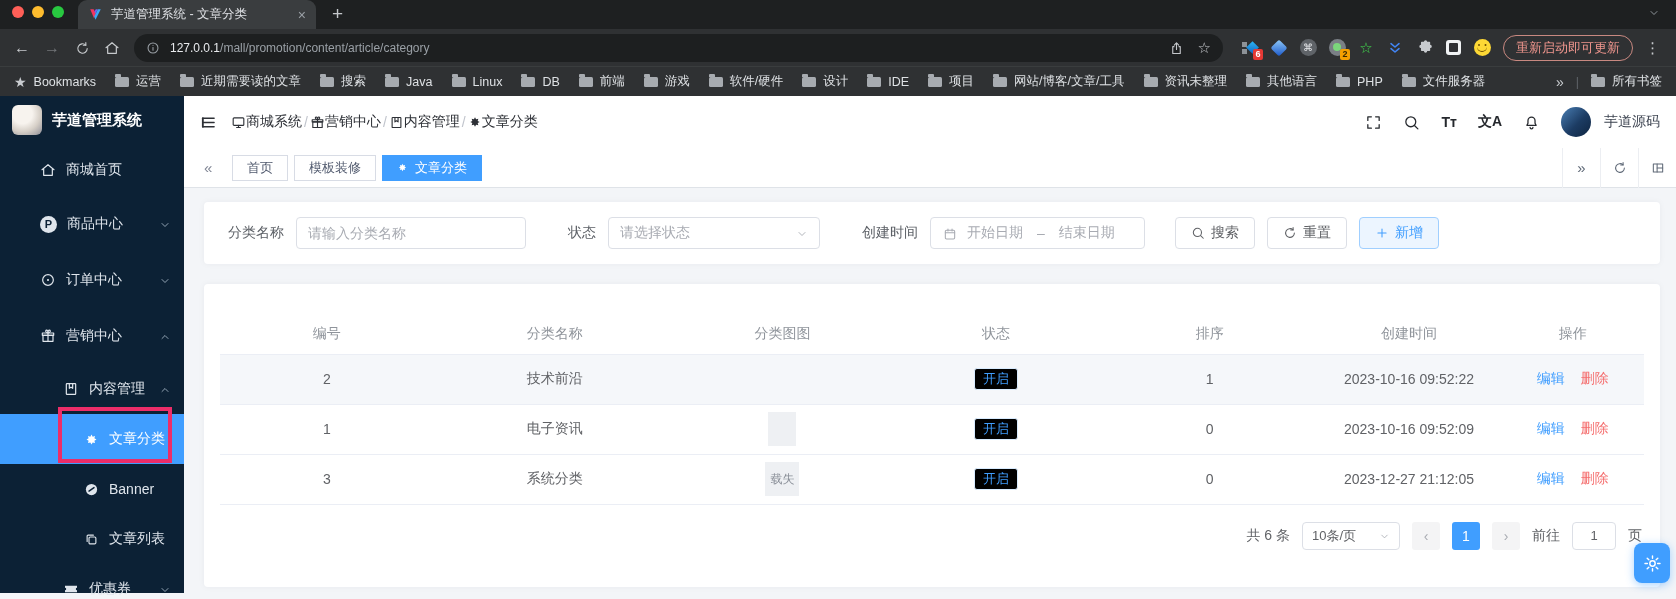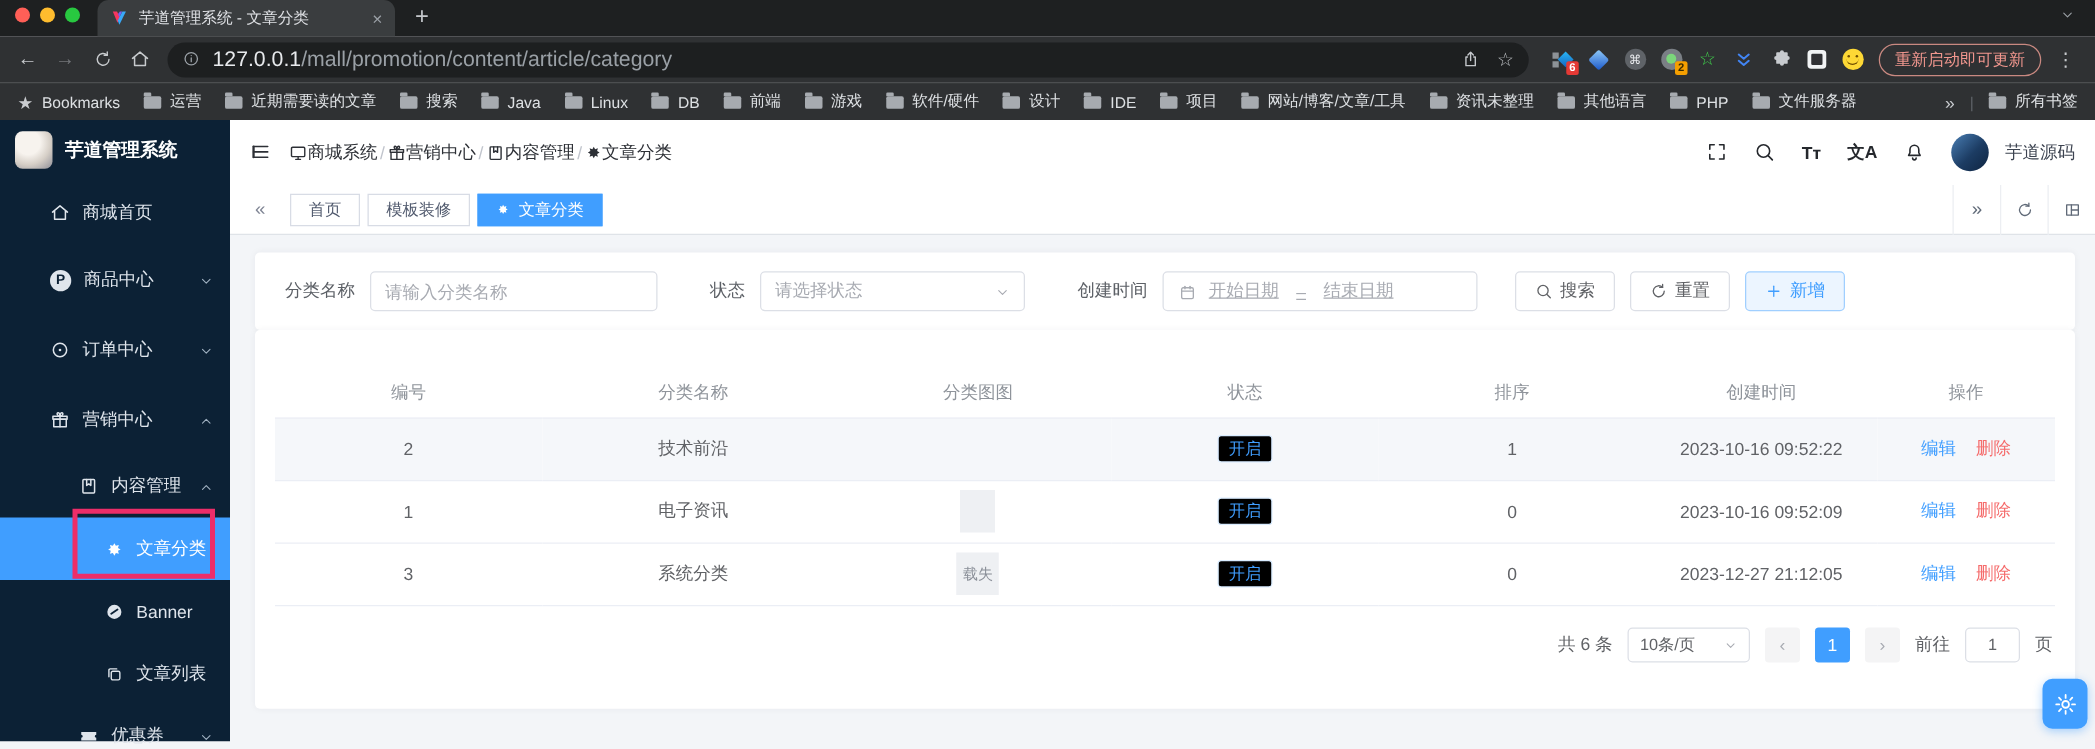--- a/index.html
+++ b/index.html
@@ -18,21 +18,21 @@
   .btab .close { margin-left:auto; color:#9aa0a6; font-size:14px; }
   .newtab { color:#c4c7cb; font-size:19px; margin:0 0 4px 16px; }
   .strip-chev { margin-left:auto; margin-right:16px; margin-bottom:8px; color:#9aa0a6; }
 
   #toolbar { height:37px; background:#2f3133; display:flex; align-items:center; padding:0 8px; gap:2px; }
   .navic { width:28px; text-align:center; color:#c7cacd; font-size:16px; flex-shrink:0; }
   .navic.dim { color:#73767a; }
   .urlpill { flex:1; height:28px; background:#1d1f20; border-radius:15px; display:flex;
     align-items:center; padding:0 12px; margin:0 6px; min-width:0; }
   .urlpill .info { color:#9aa0a6; margin-right:10px; }
-  .urltext { flex:1; font-size:17px; white-space:nowrap; overflow:hidden; }
+  .urltext { flex:1; font-size:12px; white-space:nowrap; overflow:hidden; }
   .urlhost { color:#e8eaed; } .urlpath { color:#9aa0a6; }
   .pill-ic { color:#c4c7cb; margin-left:14px; }
   .exts { display:flex; align-items:center; gap:11px; margin:0 10px; flex-shrink:0; }
   .ext { position:relative; width:18px; height:18px; display:flex; align-items:center; justify-content:center; }
   .badge { position:absolute; right:-4px; bottom:-3px; background:#e53935; color:#fff; font-size:9px;
     line-height:11px; padding:0 2.5px; border-radius:2px; font-weight:bold; }
   .badge.orange { background:#f59f00; color:#3a2a00; }
   .e1sq { position:absolute; left:1px; top:3px; width:5px; height:5px; background:#8d9297; box-shadow:0 7px 0 #8d9297; }
   .e1dia { position:absolute; right:2px; top:4px; width:9px; height:9px; transform:rotate(45deg);
     background:linear-gradient(135deg,#29b6f6,#1565c0); }
@@ -112,28 +112,28 @@
   #content { flex:1; padding:14px 16px 0 20px; position:relative; }
   .card { background:#fff; border-radius:4px; box-shadow:0 0 6px rgba(31,45,61,.05); }
   #filtercard { height:62px; display:flex; align-items:center; padding:0 24px; }
   .fitem { display:flex; align-items:center; margin-right:42px; }
   .flabel { font-size:14px; color:#5c6066; margin-right:12px; white-space:nowrap; }
   .fctl { height:32px; border:1px solid #dcdfe6; border-radius:4px; background:#fff;
     font-size:14px; display:flex; align-items:center; }
   input.fctl { padding:0 11px; color:#606266; width:230px; }
   input::placeholder { color:#a8abb2; }
   .fselect { width:212px; padding:0 11px; justify-content:space-between; color:#a8abb2; }
-  .fdate { width:252px; padding:0 12px; color:#a8abb2;text-decoration:underline; }
+  .fdate { width:215px; padding:0 12px; color:#a8abb2; }
   .fdate .dtxt { margin:0 10px; } .fdate .dsep { margin:0 4px; }
   .btn { height:32px; border:1px solid #dcdfe6; border-radius:4px; background:#fff; color:#606266;
     font-size:14px; display:flex; align-items:center; gap:6px; padding:0 15px; margin-right:12px;
     white-space:nowrap; cursor:pointer; }
   .btn.add { background:#ecf5ff; border-color:#a0cfff; color:#409eff; }
 
-  #tablecard { height:303px; padding:30px 16px 0; }
+  #tablecard { margin-top:20px; height:303px; padding:30px 16px 0; }
   table { width:100%; border-collapse:collapse; table-layout:fixed; }
   th { height:40px; font-weight:400; color:#8f949b; font-size:14px; text-align:center;
     border-bottom:1px solid #ebeef5; }
   td { height:50px; color:#606266; font-size:14px; text-align:center; border-bottom:1px solid #ebeef5; }
   tr.stripe { background:#f5f7fa; }
   .tag-open { display:inline-block; height:22px; line-height:20px; padding:0 8px; background:#000000;
     border:1px solid #d9ecff; color:#409eff; border-radius:3px; font-size:13px; }
   .imgbox { display:inline-block; width:28px; height:34px; background:#eef0f3; vertical-align:middle; }
   .imgbox.broken { width:34px; color:#8a8f98; font-size:12px; line-height:34px; }
   .op-edit { color:#409eff; margin-right:16px; cursor:pointer; }

